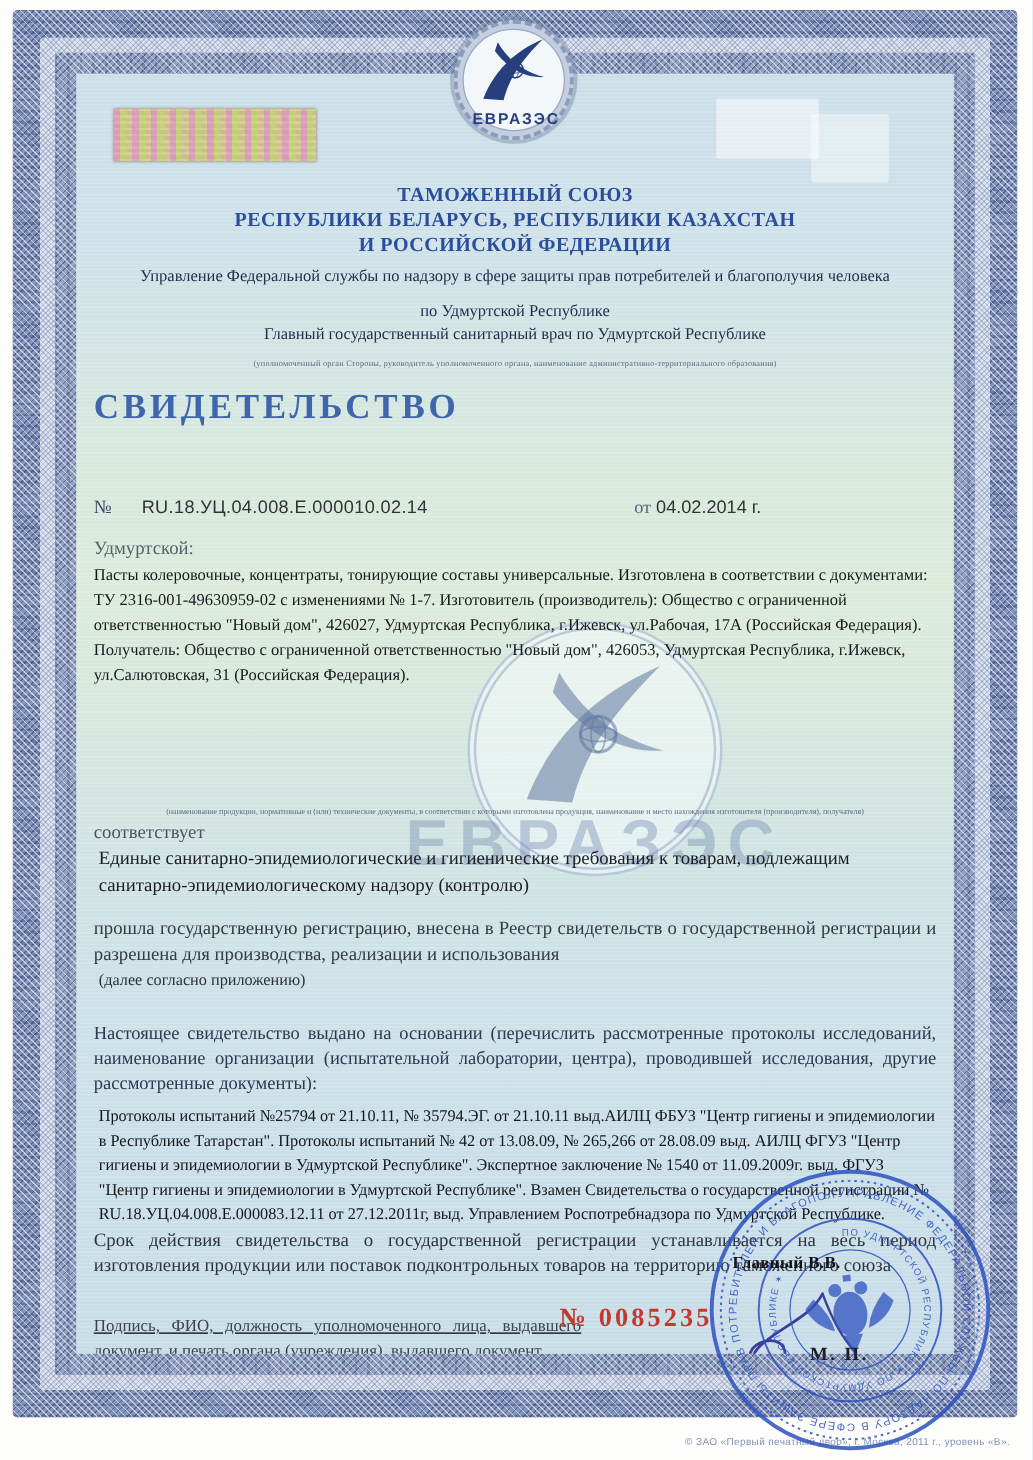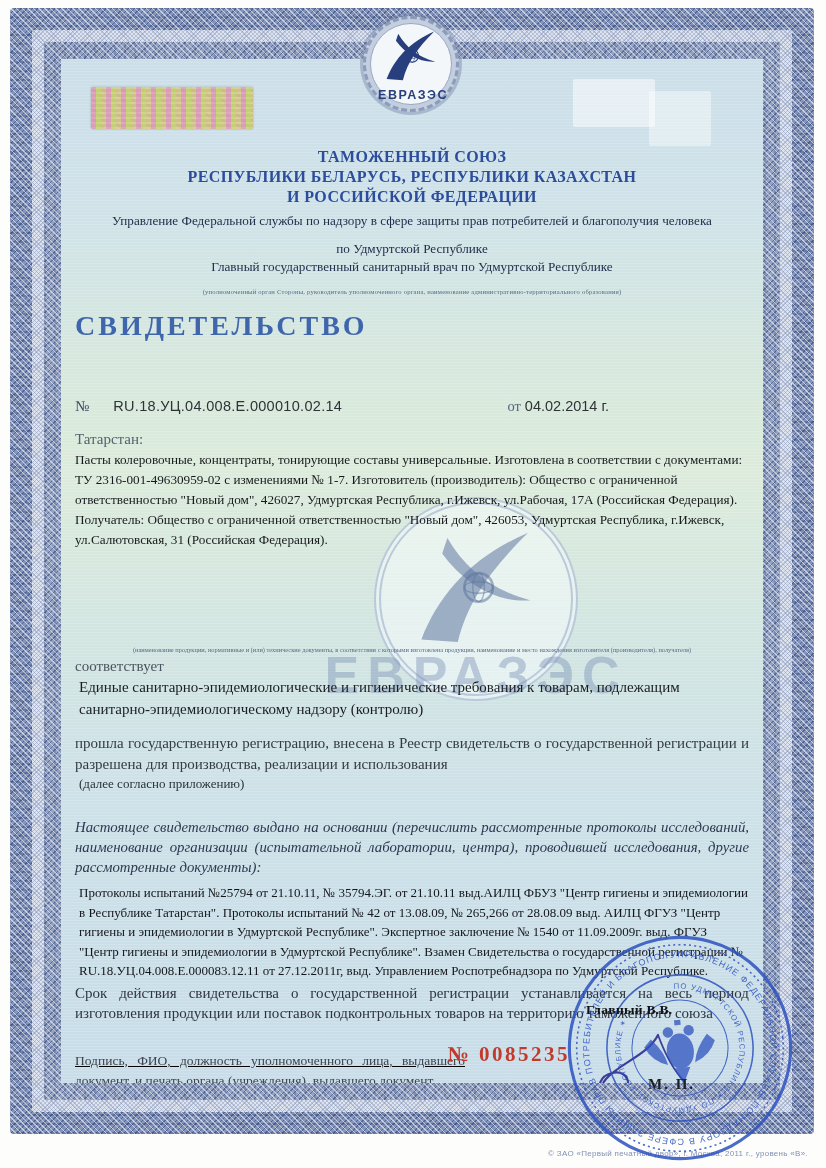--- a/index.html
+++ b/index.html
@@ -68,21 +68,21 @@
   .numrow .val{margin-left:24px;letter-spacing:.3px;margin-top:36px;}
   .numrow .ot{margin-left:auto;margin-right:4px;color:#55627e;font-family:"Liberation Serif",serif;}
   .numrow .date{margin-right:140px;}
   .prod-label{margin-top:16px;color:#55616e;font-size:15px;}
   .prod-text{margin-top:2px;color:#17191c;font-size:13.2px;line-height:1.52;text-align:left;}
   .cap2{margin-top:96px;text-align:center;color:#5a6a85;font-size:6.4px;}
   .sootv{margin-top:5px;color:#4a545e;font-size:15px;}
   .compl{margin-top:1px;padding-left:4px;color:#1a1d21;font-size:15px;line-height:1.5;}
   .reg{margin-top:12px;color:#343b42;font-size:15px;line-height:1.42;text-align:justify;}
   .dalee{margin-top:1px;padding-left:4px;color:#2c3138;font-size:13px;}
-  .osn{margin-top:26px;color:#2e3850;font-size:14.8px;line-height:1.32;text-align:justify;font-style:italic;}
+  .osn{margin-top:26px;color:#2e3850;font-size:14.8px;line-height:1.32;text-align:justify;}
   .prot{margin-top:6px;padding-left:4px;color:#14161a;font-size:13px;line-height:1.5;}
   .srok{margin-top:2px;color:#2e3540;font-size:15px;line-height:1.35;text-align:justify;}
   .bottom{margin-top:28px;display:flex;text-decoration:underline;}
   .podpis{width:390px;color:#3c434d;font-size:13.5px;line-height:1.5;text-align:justify;}
   
   .watermark{position:absolute;left:255px;top:438px;width:320px;height:240px;z-index:1;}
   .watermark .wdisc{position:absolute;left:58px;top:0;width:204px;height:204px;border-radius:50%;
     background:rgba(250,253,255,.5);border:7px double rgba(150,168,200,.55);box-sizing:border-box;}
   .watermark svg.sw{position:absolute;left:95px;top:28px;width:130px;height:130px;color:rgba(95,118,160,.55);}
   .watermark .wlabel{position:absolute;left:0;top:148px;width:320px;text-align:center;
@@ -146,21 +146,21 @@
 
             <div class="title">СВИДЕТЕЛЬСТВО</div>
 
             <div class="numrow">
               <span class="no">№</span>
               <span class="val">RU.18.УЦ.04.008.Е.000010.02.14</span>
               <span class="ot">от</span>
               <span class="date">04.02.2014 г.</span>
             </div>
 
-            <div class="prod-label">Татарстан:</div>
+            <div class="prod-label">Удмуртской:</div>
             <div class="prod-text">Пасты колеровочные, концентраты, тонирующие составы универсальные. Изготовлена в соответствии с документами: ТУ 2316-001-49630959-02 с изменениями № 1-7. Изготовитель (производитель): Общество с ограниченной ответственностью "Новый дом", 426027, Удмуртская Республика, г.Ижевск, ул.Рабочая, 17А (Российская Федерация).  Получатель: Общество с ограниченной ответственностью "Новый дом", 426053, Удмуртская Республика, г.Ижевск, ул.Салютовская, 31 (Российская Федерация).</div>
 
             <div class="cap2">(наименование продукции, нормативные и (или) технические документы, в соответствии с которыми изготовлена продукция, наименование и место нахождения изготовителя (производителя), получателя)</div>
 
             <div class="sootv">соответствует</div>
             <div class="compl">Единые санитарно-эпидемиологические и гигиенические требования к товарам, подлежащим санитарно-эпидемиологическому надзору (контролю)</div>
 
             <div class="reg">прошла государственную регистрацию, внесена в Реестр свидетельств о государственной регистрации и разрешена для производства, реализации и использования</div>
             <div class="dalee">(далее согласно приложению)</div>
 

